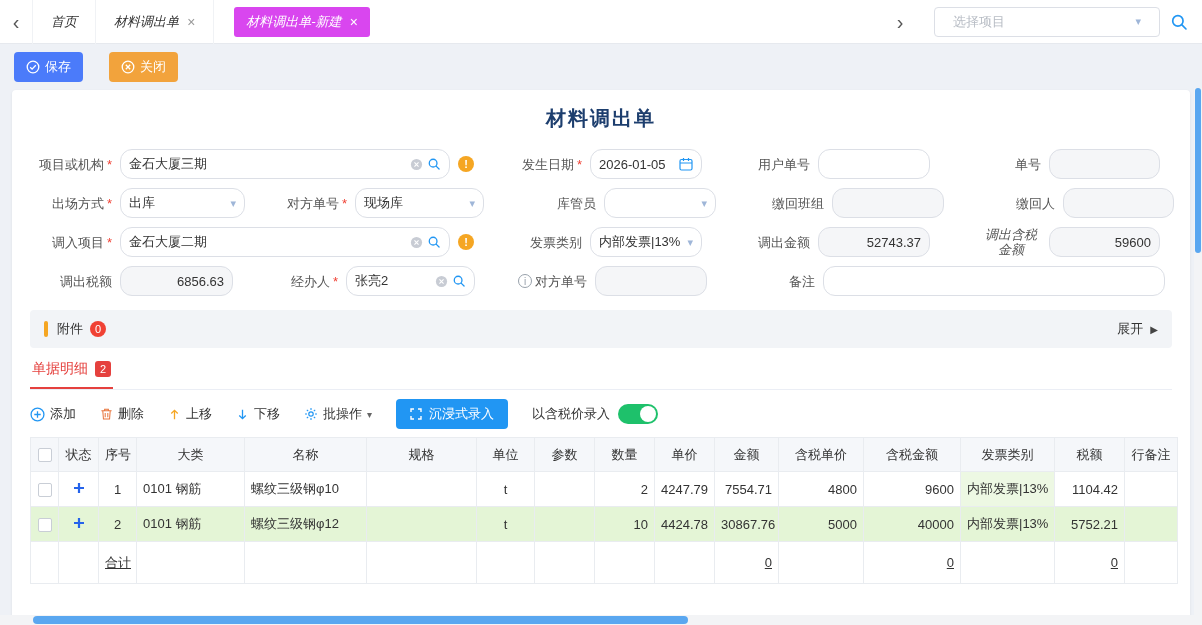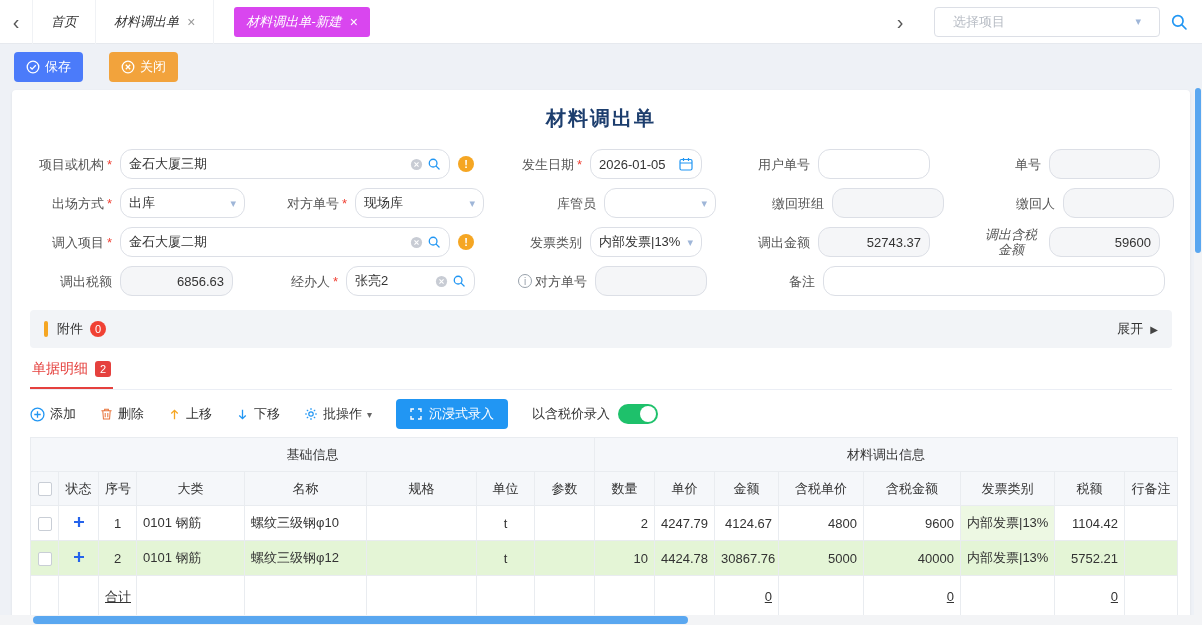--- a/index.html
+++ b/index.html
@@ -385,24 +385,20 @@
         <col style="width:60px">
           <col style="width:60px">
           <col style="width:64px">
           <col style="width:85px">
         <col style="width:97px">
           <col style="width:94px">
           <col style="width:70px">
           <col style="width:53px">
       </colgroup>
       <thead>
-        <tr>
-          <th colspan="8">基础信息</th>
-          <th colspan="8">材料调出信息</th>
-        </tr>
         <tr>
           <th><span class="cb"></span></th>
           <th>状态</th>
           <th>序号</th>
           <th>大类</th>
           <th>名称</th>
           <th>规格</th>
           <th>单位</th>
           <th>参数</th>
           <th>数量</th>
@@ -424,21 +420,21 @@
                 </svg>
               </span></td>
           <td class="ctr">1</td>
           <td>0101 钢筋</td>
           <td>螺纹三级钢φ10</td>
           <td></td>
           <td class="ctr">t</td>
           <td></td>
           <td class="num">2</td>
           <td class="num">4247.79</td>
-          <td class="num">4124.67</td>
+          <td class="num">7554.71</td>
           <td class="num">4800</td>
           <td class="num">9600</td>
           <td class="invoice">内部发票|13%</td>
           <td class="num">1104.42</td>
           <td></td>
         </tr>
         <tr class="green">
           <td class="ctr"><span class="cb"></span></td>
           <td class="ctr"><span class="plus-btn">
                 <svg width="12" height="12" viewBox="0 0 12 12">

